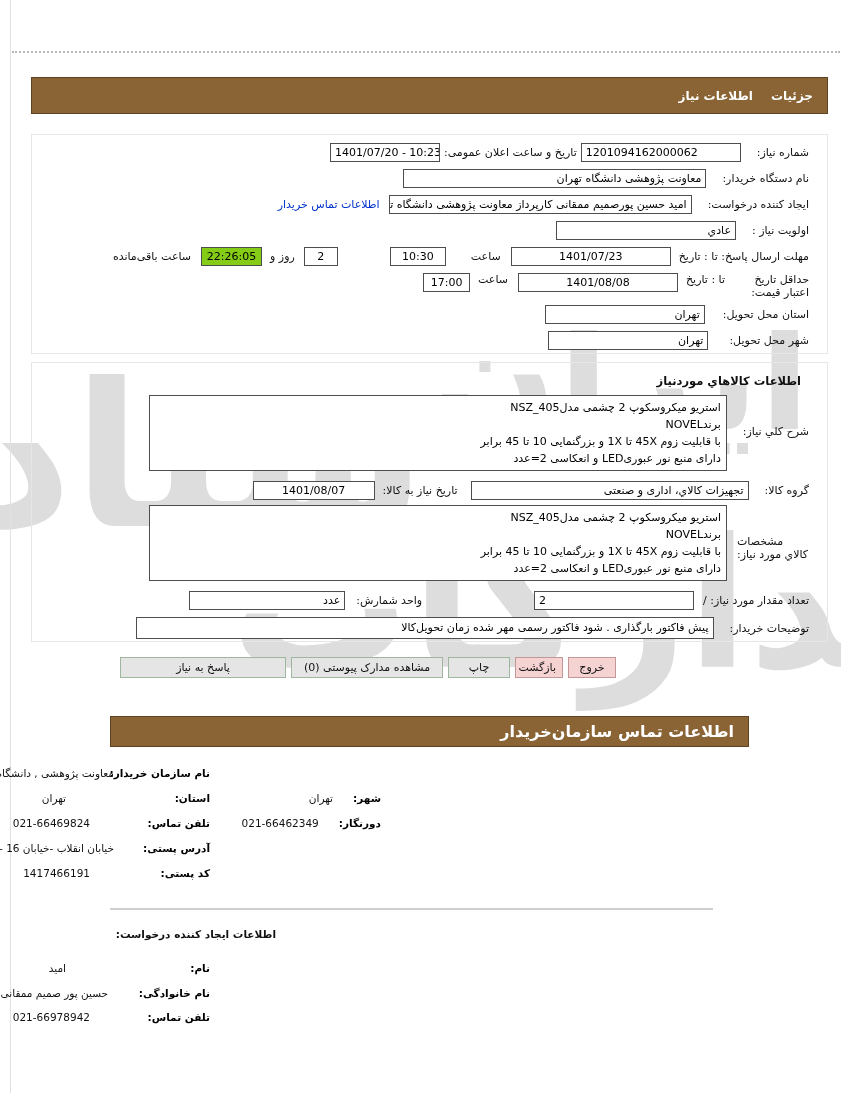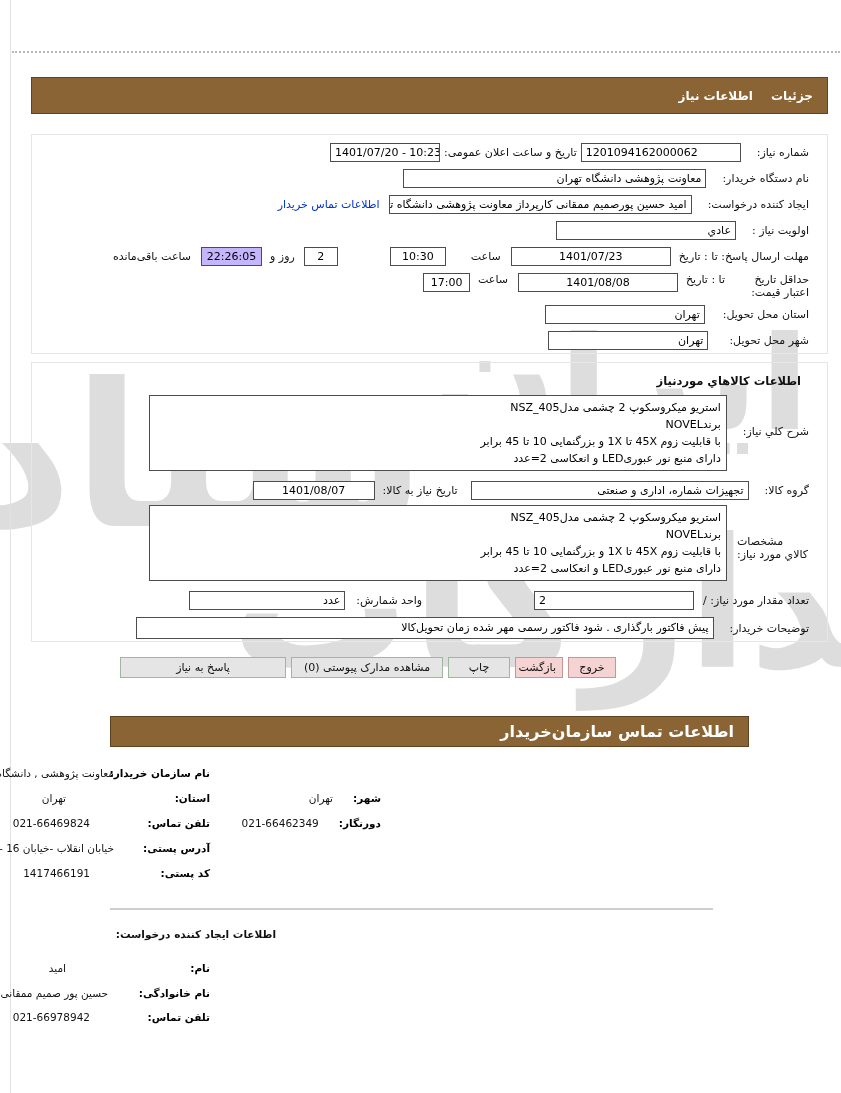--- a/index.html
+++ b/index.html
@@ -132,21 +132,21 @@
     height: auto;
     min-height: 76px;
     line-height: 17px;
     padding: 3px 5px;
     white-space: pre-line;
     text-align: right;
     overflow: hidden;
   }
 
   .box.highlight {
-    background: #c4b5fd;
+    background: #84cc16;
     border: 1px solid #4d4d4d;
     text-align: center;
     direction: ltr;
   }
 
   a.link {
     color: #0033cc;
     text-decoration: none;
     font-size: 11px;
   }
@@ -311,21 +311,21 @@
     <div class="row" style="right:14px; top:32px; align-items:flex-start;">
       <span class="lbl" style="padding-top:30px;">شرح كلي نیاز:</span>
       <span class="box multiline" style="width:578px; margin-right:12px;">استریو میکروسکوپ 2 چشمی مدلNSZ_405
 برندNOVEL
 با قابلیت زوم 45X تا 1X و بزرگنمایی 10 تا 45 برابر
 دارای منبع نور عبوریLED و  انعکاسی 2=عدد</span>
     </div>
 
     <div class="row" style="right:14px; top:118px;">
       <span class="lbl">گروه کالا:</span>
-      <span class="box" style="width:278px; margin-right:12px;">تجهیزات شماره، اداری و صنعتی</span>
+      <span class="box" style="width:278px; margin-right:12px;">تجهیزات کالاي، اداری و صنعتی</span>
       <span class="lbl" style="margin-right:9px;">تاریخ نیاز به کالا:</span>
       <span class="box center-num" style="width:122px; margin-right:4px;">1401/08/07</span>
     </div>
 
     <div class="row" style="right:14px; top:142px; align-items:flex-start;">
       <span class="lbl" style="padding-top:30px; width:72px; white-space:normal; line-height:13px; text-align:left;">مشخصات کالاي مورد نیاز:</span>
       <span class="box multiline" style="width:578px; margin-right:6px;">استریو میکروسکوپ 2 چشمی مدلNSZ_405
 برندNOVEL
 با قابلیت زوم 45X تا 1X و بزرگنمایی 10 تا 45 برابر
 دارای منبع نور عبوریLED و  انعکاسی 2=عدد</span>

